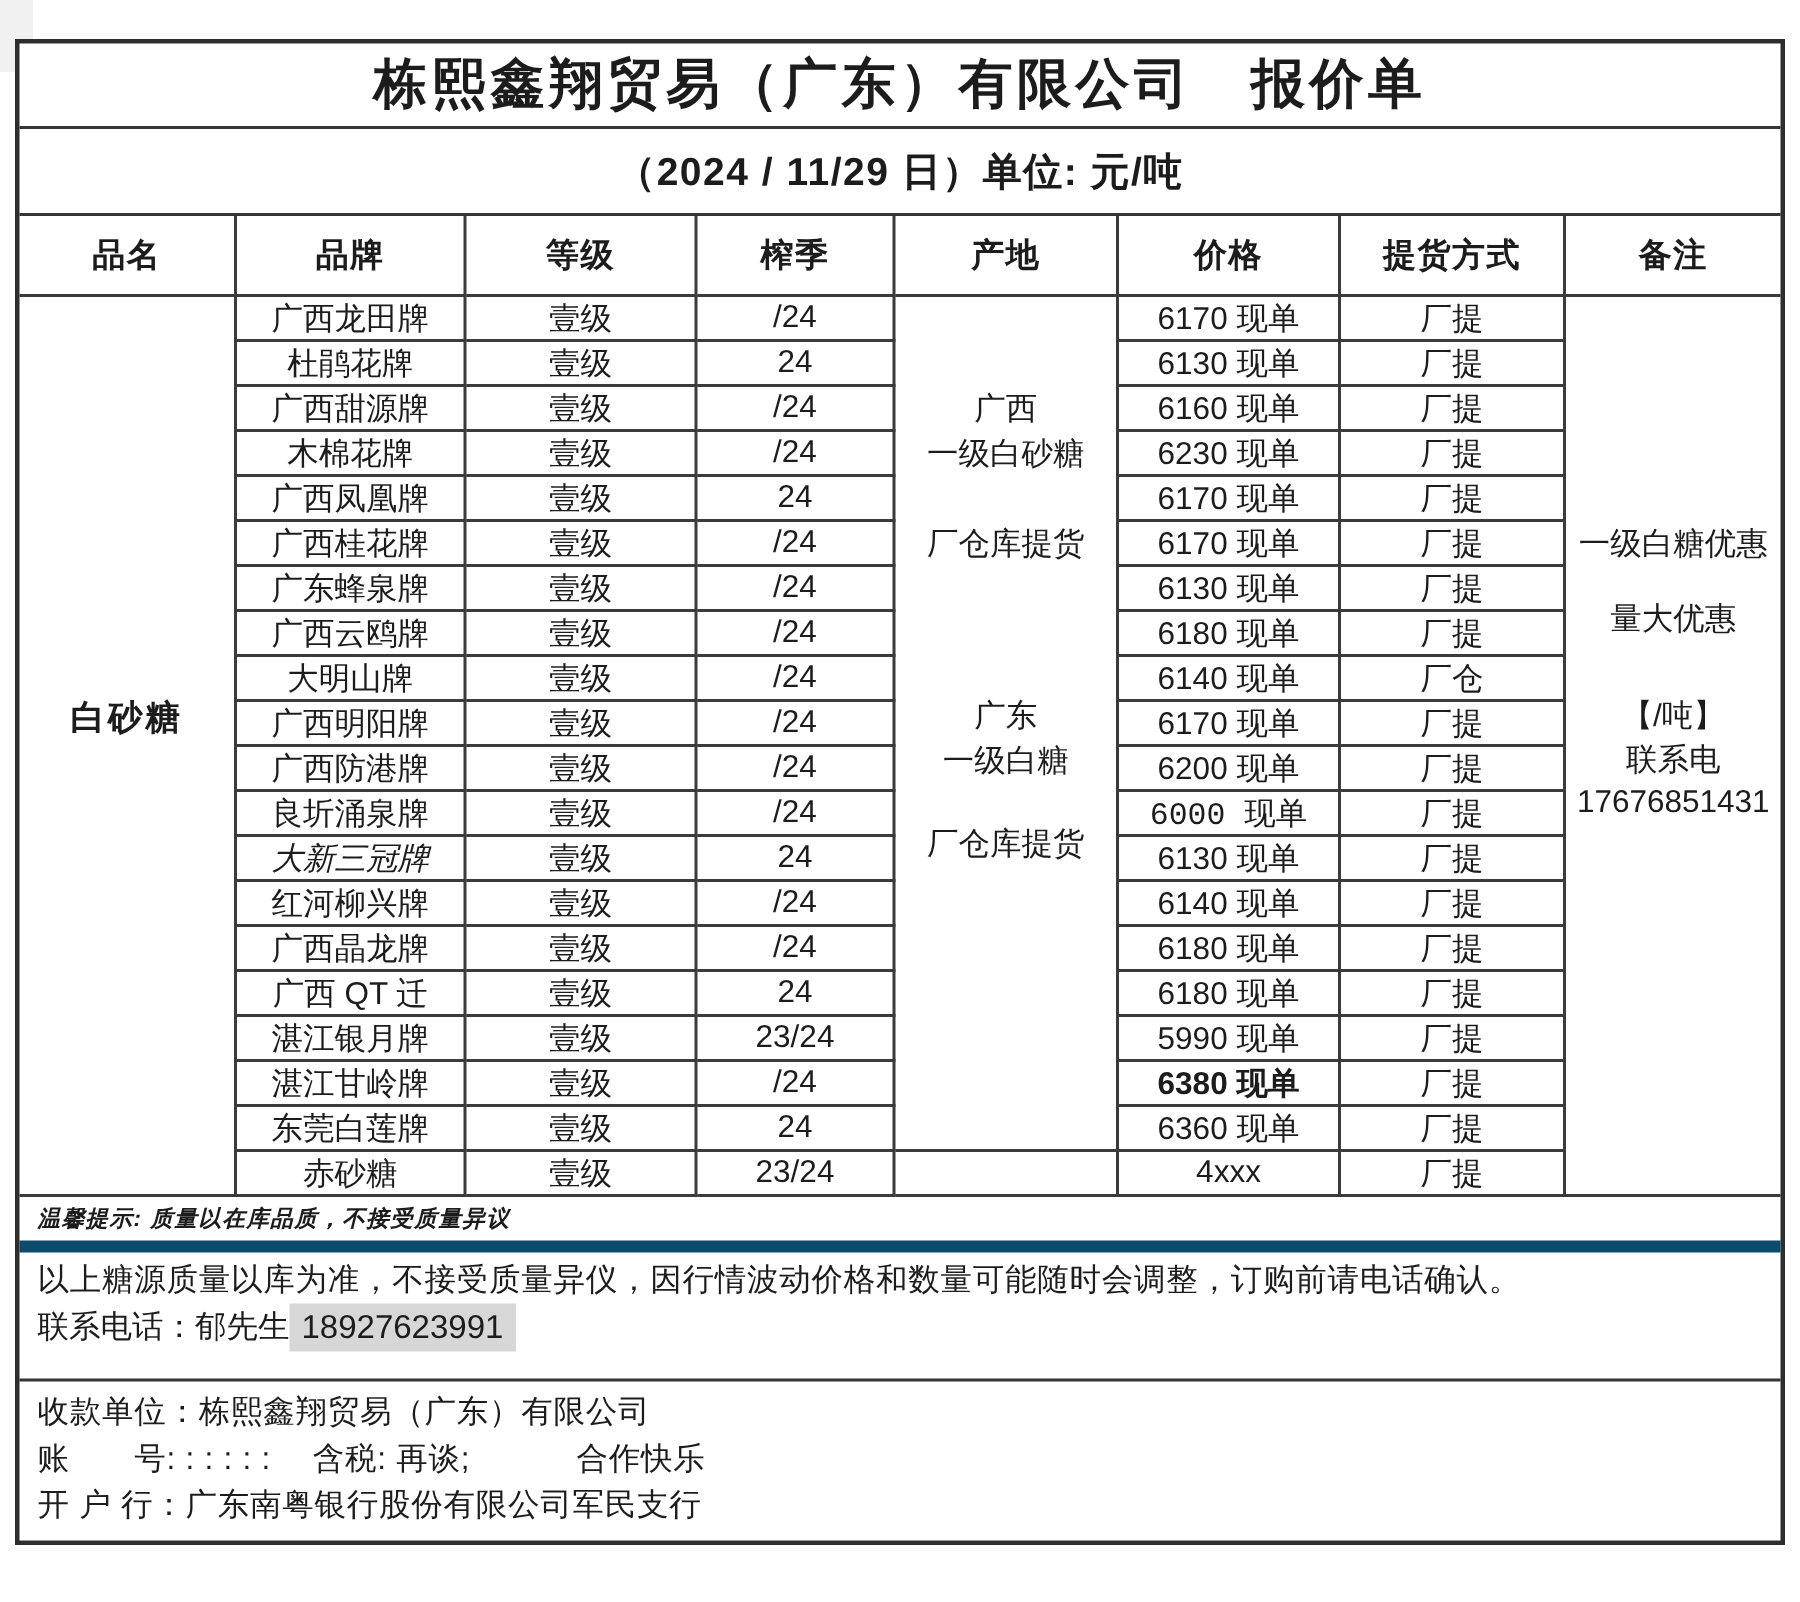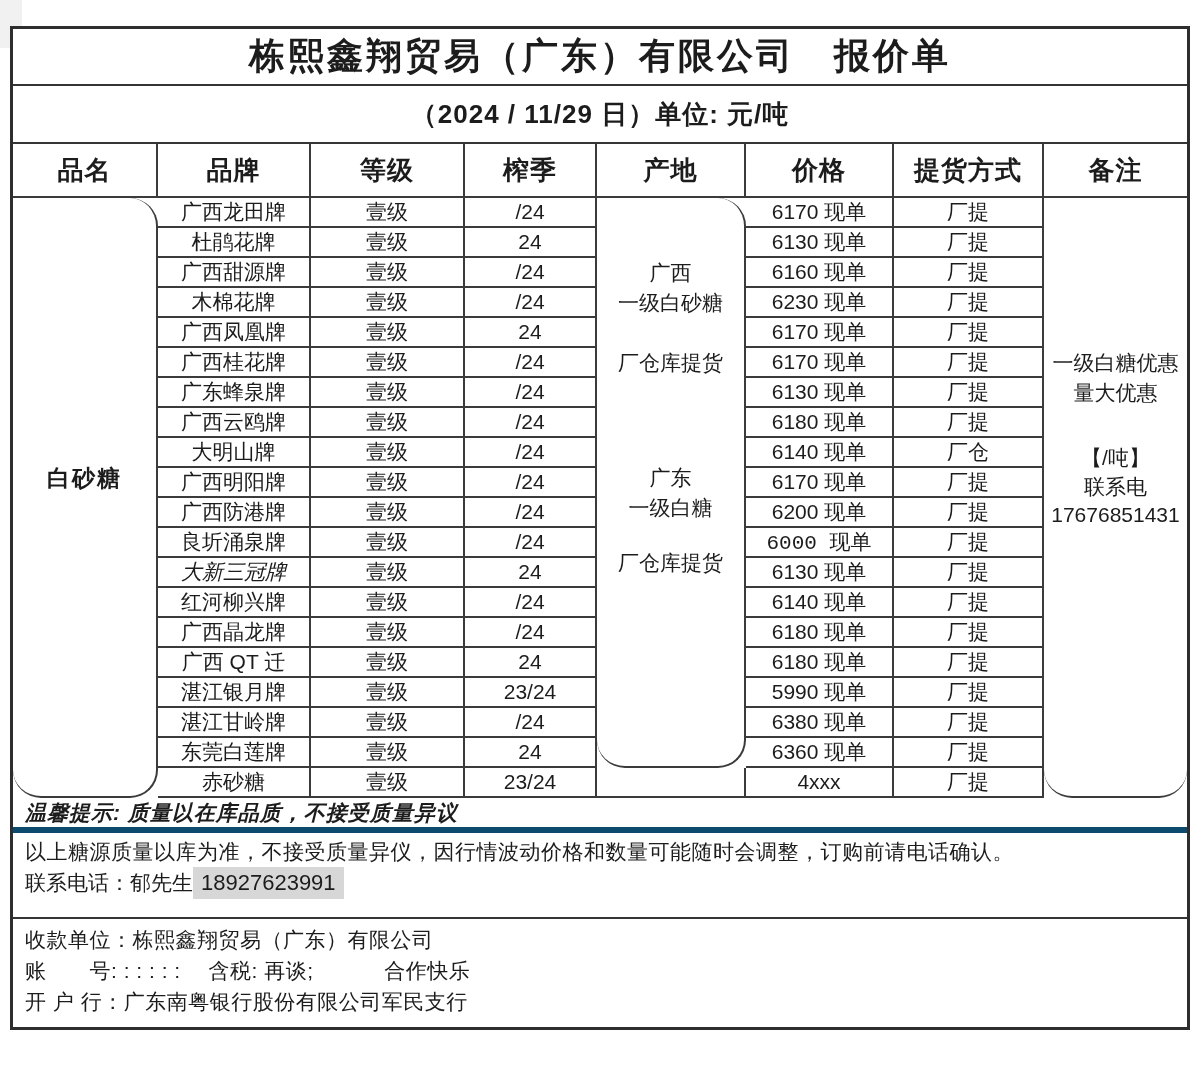--- a/index.html
+++ b/index.html
@@ -31,42 +31,42 @@
     grid-template-columns:145px 153px 154px 132px 149px 148px 150px 1fr;
     grid-template-rows:54px repeat(20,30px);
   }
   .cell{
     box-sizing:border-box;
     border-right:2px solid #3b3b3b;border-bottom:2px solid #3b3b3b;
     display:flex;align-items:center;justify-content:center;
     overflow:hidden;white-space:nowrap;
   }
   .cell.last-col{border-right:none;}
-  .head-cell{font-size:26px;font-weight:700;letter-spacing:1px;}
+  .head-cell{font-size:22px;font-weight:700;letter-spacing:1px;}
   .body-cell{font-size:21px;font-weight:500;}
   .season{font-size:21px;}
-  .merged{flex-direction:column;justify-content:flex-start;align-items:center;border-radius:28px;}
+  .merged{flex-direction:column;justify-content:flex-start;align-items:center;}
   .product-cell{grid-column:1;grid-row:2/22;padding-top:265px;font-size:23px;font-weight:600;letter-spacing:2px;}
   .origin-cell{grid-column:5;grid-row:2/21;font-size:21px;font-weight:500;}
   .origin-cell .ln{line-height:30px;height:30px;}
   .origin-cell .ln.o0{margin-top:60px;}
   .origin-cell .ln.o2{margin-top:30px;}
   .origin-cell .ln.o3{margin-top:85px;}
   .origin-cell .ln.o5{margin-top:25px;}
   .origin-empty{grid-column:5;grid-row:21;}
   .remarks-cell{grid-column:8;grid-row:2/22;font-size:21px;font-weight:500;border-right:none;}
   .remarks-cell .ln{line-height:30px;height:30px;}
   .remarks-cell .ln.r0{margin-top:150px;}
-  .remarks-cell .ln.r1{}
+  .remarks-cell .ln.r1{margin-top:20px;}
   .remarks-cell .ln.r2{margin-top:35px;}
   .remarks-cell .ln.r3,.remarks-cell .ln.r4{line-height:28px;height:28px;}
   .notice-row{
-    height:29px;border-bottom:6px solid #0c4a6e;
+    height:29px;border-bottom:8px solid #0c4a6e;
     display:flex;align-items:center;padding-left:12px;
-    font-size:21px;font-weight:700;font-style:italic;letter-spacing:1px;
+    font-size:15px;font-weight:700;font-style:italic;letter-spacing:1px;
   }
   .notes-block{
     height:80px;border-bottom:2px solid #353535;
     padding:4px 12px 0 12px;box-sizing:content-box;
   }
   .notes-line1{line-height:30px;font-size:21px;font-weight:500;letter-spacing:0.5px;}
   .notes-line2{line-height:30px;font-size:21px;font-weight:500;display:flex;align-items:center;}
   .phone-highlight{background:#d7d7d7;padding:1px 8px;font-size:22px;}
   .bank-block{padding:5px 12px 0 12px;}
   .bank-block .bline{line-height:31px;font-size:21px;font-weight:500;letter-spacing:0.5px;}
@@ -196,21 +196,21 @@
       <div class="cell body-cell price" style="grid-area: 17 / 6;">6180 现单</div>
       <div class="cell body-cell pickup" style="grid-area: 17 / 7;">厂提</div>
       <div class="cell body-cell brand" style="grid-area: 18 / 2;">湛江银月牌</div>
       <div class="cell body-cell grade" style="grid-area: 18 / 3;">壹级</div>
       <div class="cell body-cell season" style="grid-area: 18 / 4;">23/24</div>
       <div class="cell body-cell price" style="grid-area: 18 / 6;">5990 现单</div>
       <div class="cell body-cell pickup" style="grid-area: 18 / 7;">厂提</div>
       <div class="cell body-cell brand" style="grid-area: 19 / 2;">湛江甘岭牌</div>
       <div class="cell body-cell grade" style="grid-area: 19 / 3;">壹级</div>
       <div class="cell body-cell season" style="grid-area: 19 / 4;">/24</div>
-      <div class="cell body-cell price" style="grid-area: 19 / 6;">6380 现单</div>
+      <div class="cell body-cell price" style="grid-area: 19 / 6; font-weight: bold;">6380 现单</div>
       <div class="cell body-cell pickup" style="grid-area: 19 / 7;">厂提</div>
       <div class="cell body-cell brand" style="grid-area: 20 / 2;">东莞白莲牌</div>
       <div class="cell body-cell grade" style="grid-area: 20 / 3;">壹级</div>
       <div class="cell body-cell season" style="grid-area: 20 / 4;">24</div>
       <div class="cell body-cell price" style="grid-area: 20 / 6;">6360 现单</div>
       <div class="cell body-cell pickup" style="grid-area: 20 / 7;">厂提</div>
       <div class="cell body-cell brand" style="grid-area: 21 / 2;">赤砂糖</div>
       <div class="cell body-cell grade" style="grid-area: 21 / 3;">壹级</div>
       <div class="cell body-cell season" style="grid-area: 21 / 4;">23/24</div>
       <div class="cell body-cell price" style="grid-area: 21 / 6;">4xxx</div>

